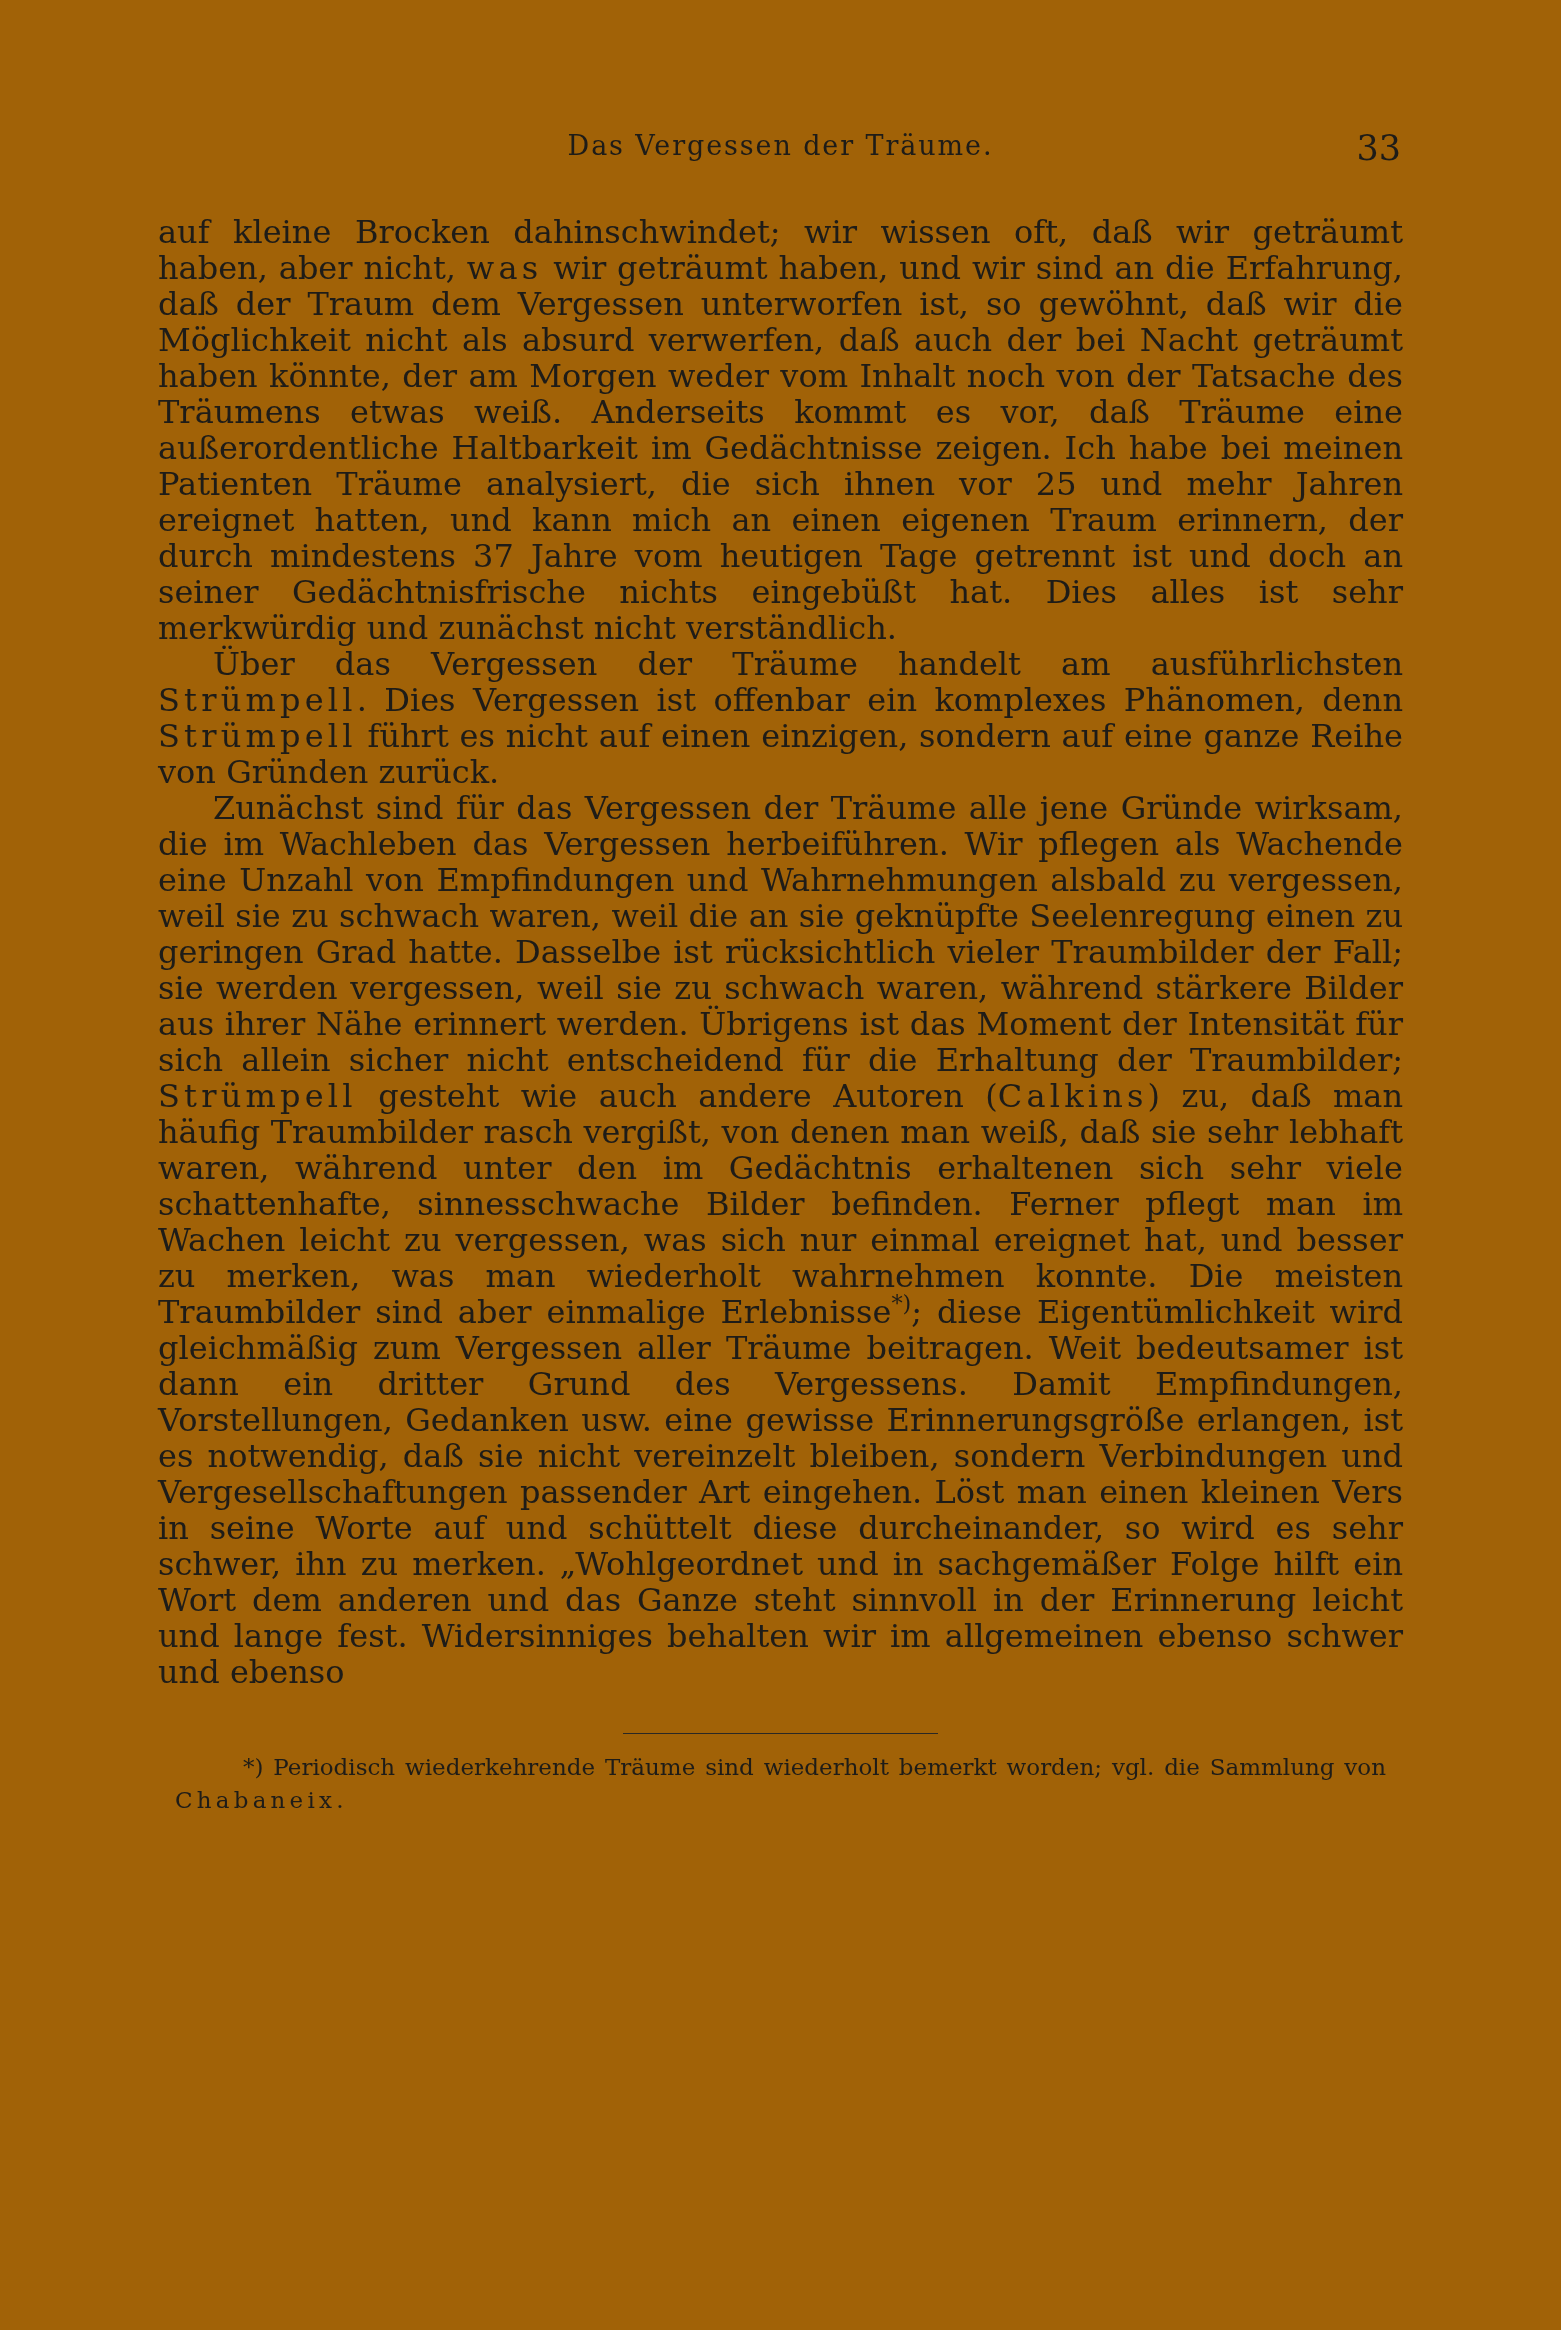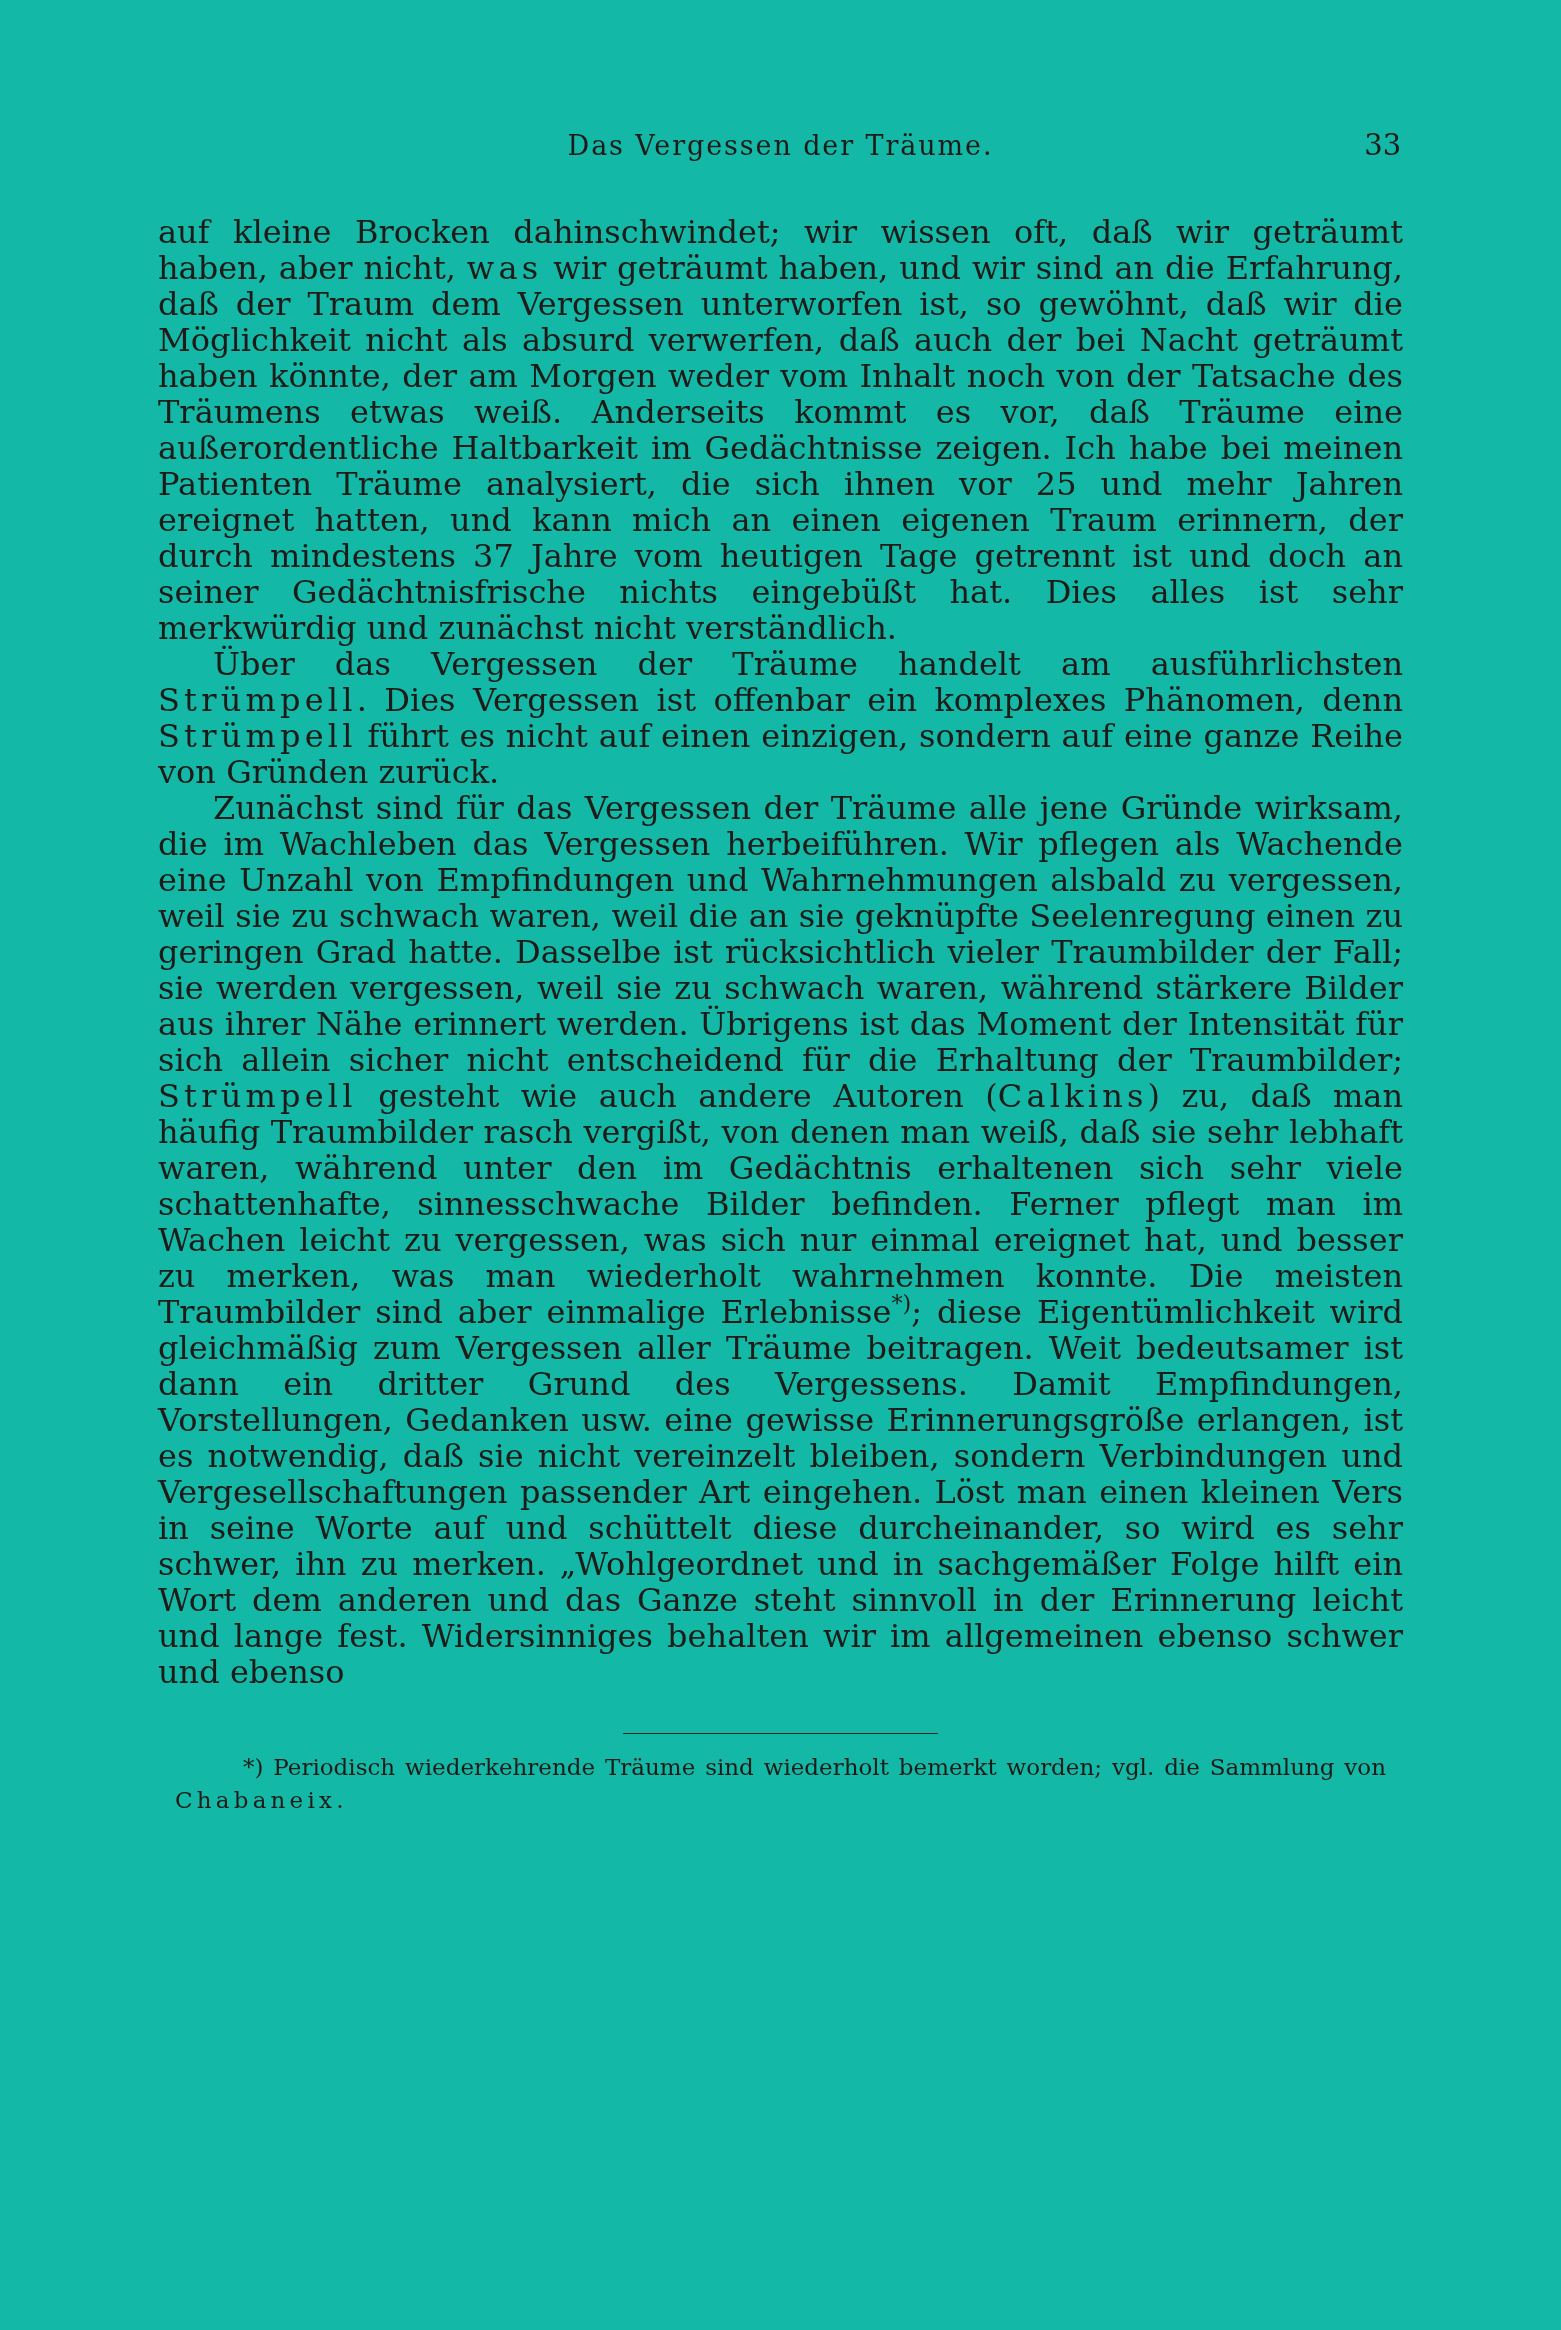--- a/index.html
+++ b/index.html
@@ -5,21 +5,21 @@
   html, body {
     margin: 0;
     padding: 0;
     background: #d8d5cf;
   }
   .page {
     position: relative;
     width: 1561px;
     height: 2331px;
     margin: 0 auto;
-    background: #14b8a6;
+    background: #a16207;
     box-sizing: border-box;
     padding: 130px 158px 0 158px;
     font-family: "DejaVu Serif", "Liberation Serif", serif;
     color: #1e1c18;
     overflow: hidden;
   }
   .page-header {
     position: relative;
     height: 41px;
     margin-bottom: 43px;
@@ -27,21 +27,21 @@
   .running-title {
     display: block;
     text-align: center;
     font-size: 27px;
     letter-spacing: 1.9px;
   }
   .page-number {
     position: absolute;
     right: 1.9px;
     top: -1.9px;
-    font-size: 29px;
+    font-size: 35px;
   }
   .text-block p.para {
     margin: 0;
     text-align: justify;
     font-size: 32px;
     line-height: 36px;
     hyphens: auto;
     -webkit-hyphens: auto;
   }
   .text-block p.para.indent {

